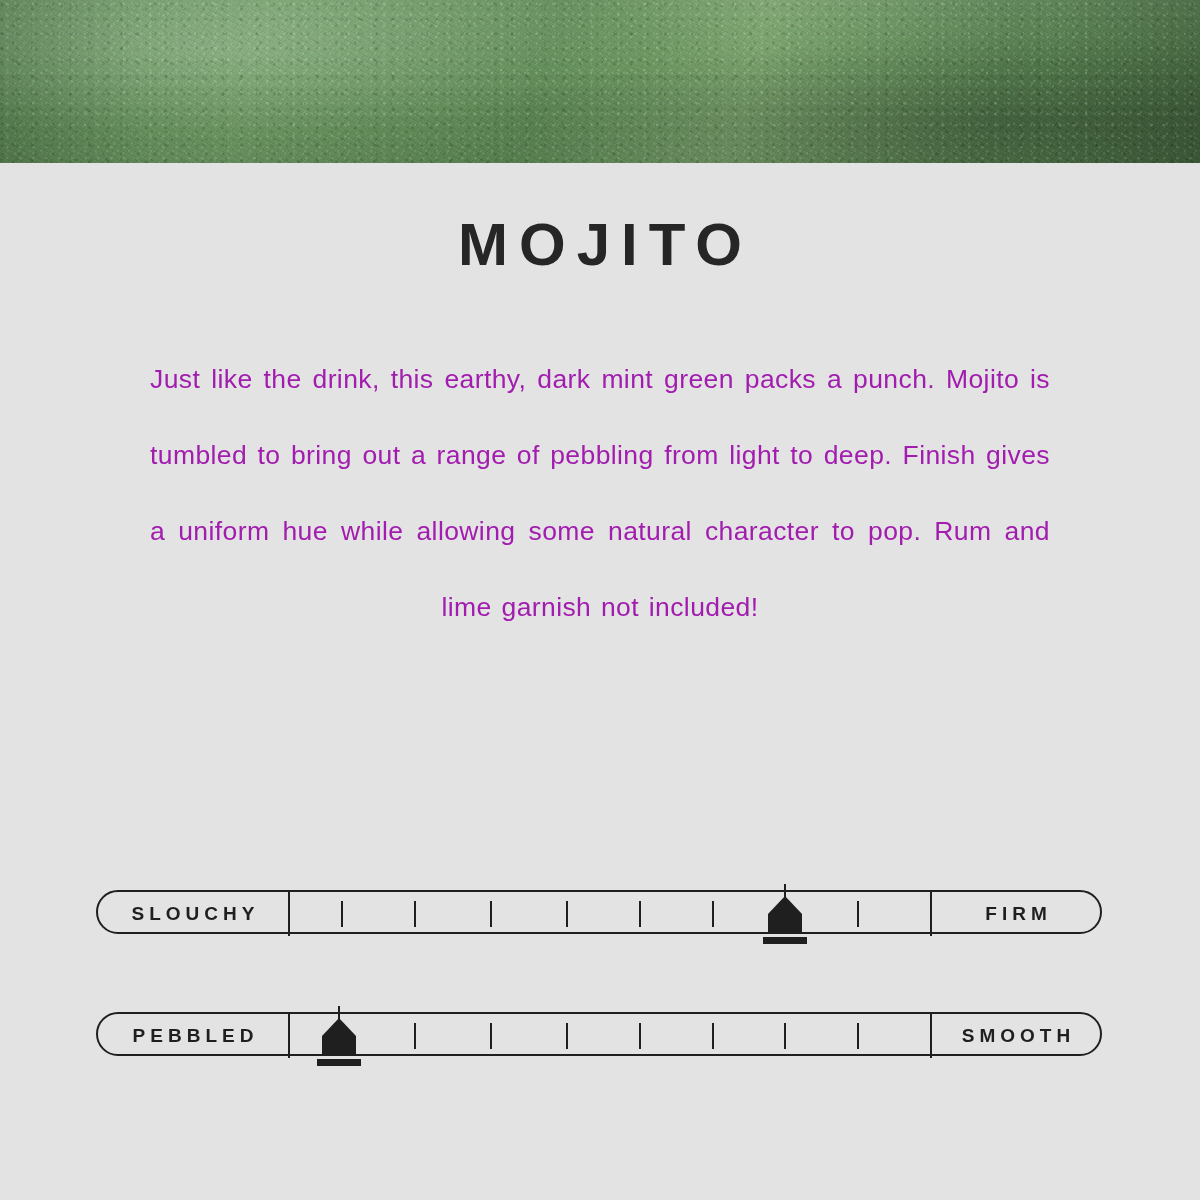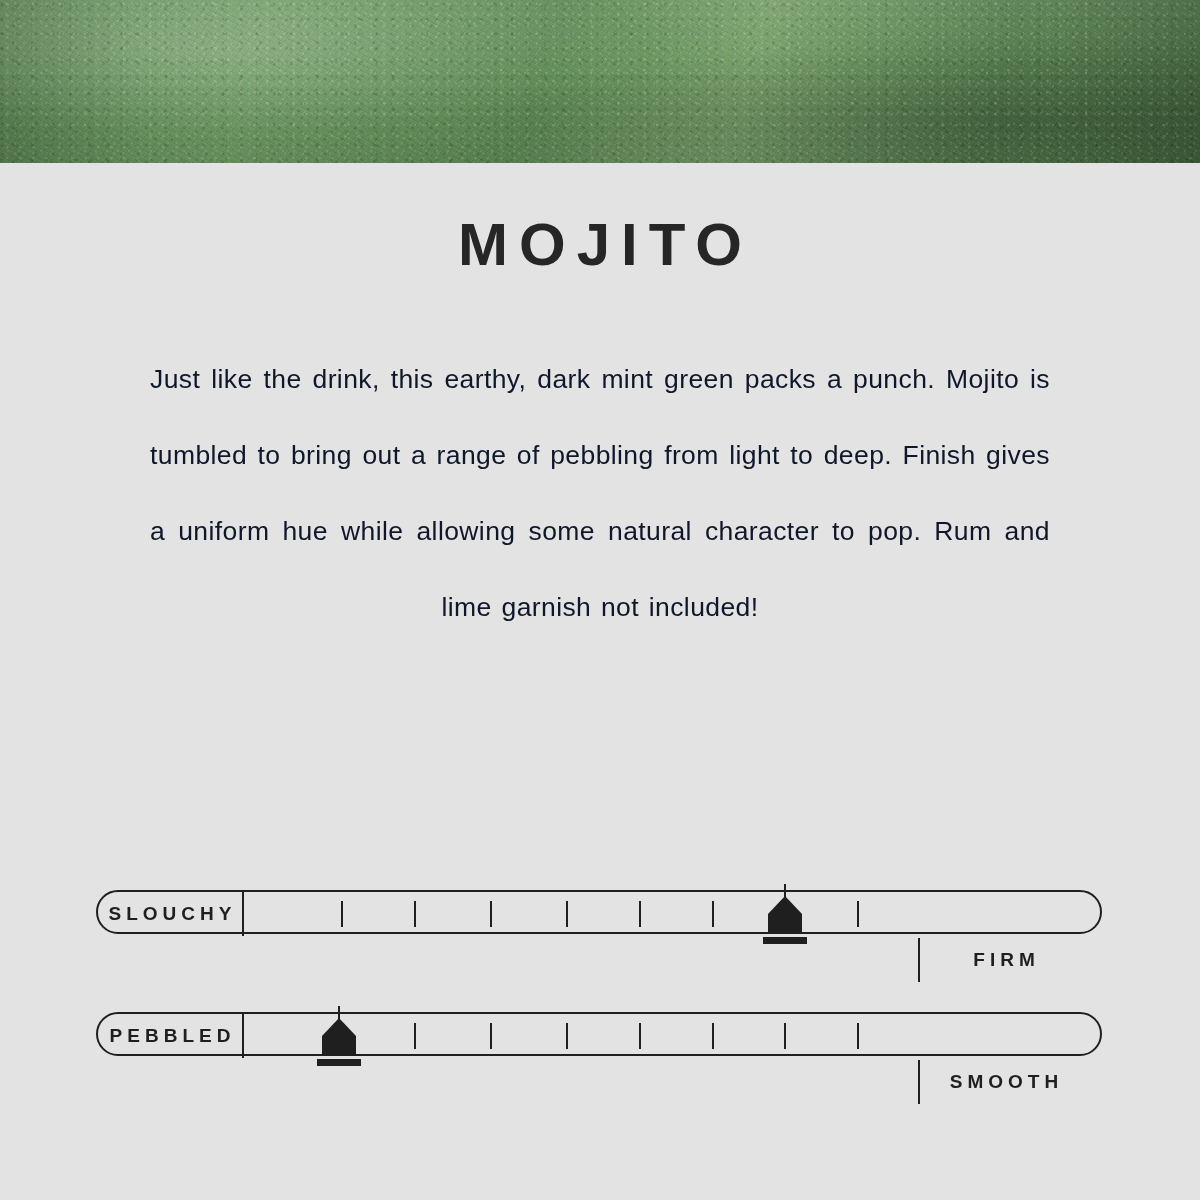--- a/index.html
+++ b/index.html
@@ -74,21 +74,21 @@
   }
 
   
   .description {
     width: 900px;
     margin: 66px auto 0 auto;
     text-align: justify;
     text-align-last: center;
     font-size: 26.5px;
     line-height: 76px;
-    color: #0f172a;
+    color: #a21caf;
     letter-spacing: 0.4px;
     word-spacing: 2px;
   }
 
   
   .scales {
     position: absolute;
     left: 0;
     top: 890px;
     width: 1200px;
@@ -121,28 +121,27 @@
     align-items: center;
     justify-content: center;
     font-size: 19px;
     font-weight: 700;
     letter-spacing: 5px;
     color: #1f1f1f;
     text-indent: 5px;
   }
   .cap-left {
     left: 0;
-    width: 146px;
+    width: 192px;
     border-right: 2px solid #1f1f1f;
   }
   .cap-right {
-    right: 12px;
+    right: 0;
     width: 170px;
     border-left: 2px solid #1f1f1f;
-    margin-top: 46px;
   }
   .ticks {
     position: absolute;
     left: 170px;
     right: 170px;
     top: 0;
     height: 44px;
   }
   .tick {
     position: absolute;

